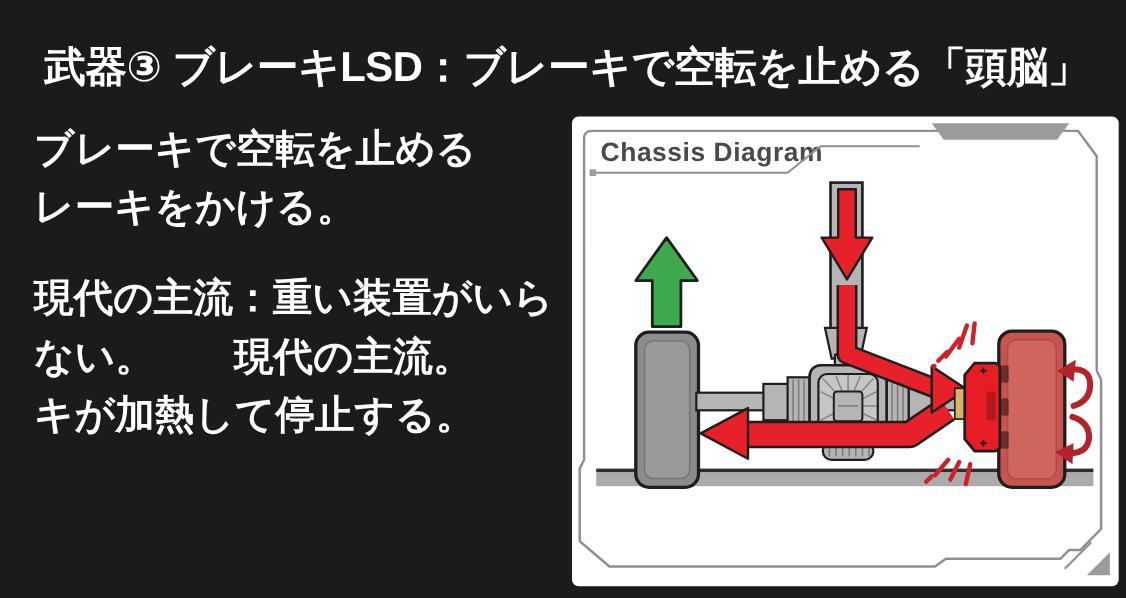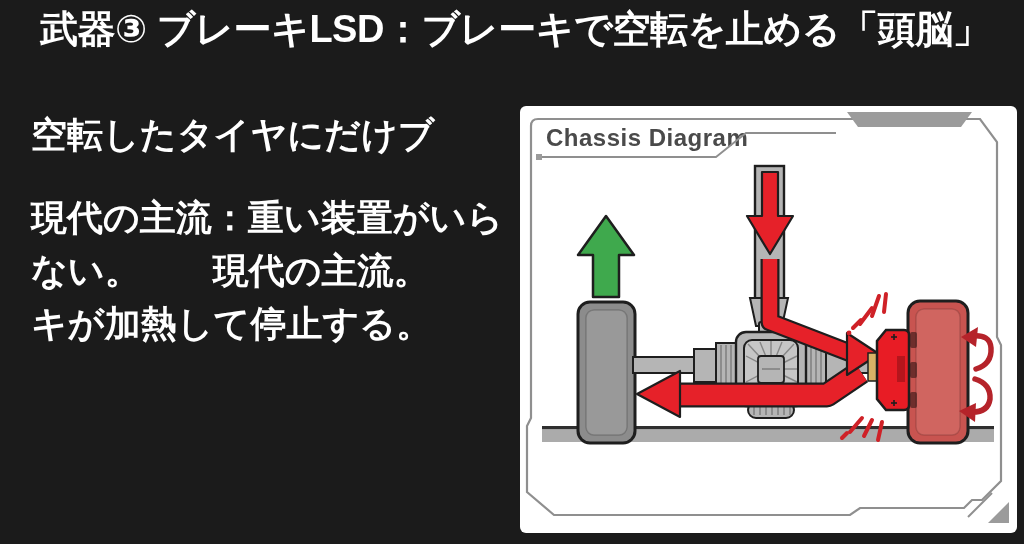--- a/index.html
+++ b/index.html
@@ -5,21 +5,21 @@
   html,body { margin:0; padding:0; }
   body {
     width:1024px; height:544px;
     background: var(--bg, #1b1b1b);
     overflow:hidden;
     font-family: "Liberation Sans", "DejaVu Sans", sans-serif;
   }
   .slide { position:relative; width:1024px; height:544px; }
 
   .title {
-    position:absolute; left:40px; top:4px; margin:0;
+    position:absolute; left:40px; top:36px; margin:0;
     font-size:38px; font-weight:bold; color:var(--text,#fff);
     white-space:nowrap; letter-spacing:-0.5px;
   }
   .body-text {
     position:absolute; left:31px; top:108px; width:486px;
     color:var(--text,#fff); font-weight:bold; font-size:36px; line-height:53px;
   }
   .para { margin:0; }
   .para + .para { margin-top:30px; }
   .line { display:block; white-space:pre; }
@@ -50,21 +50,22 @@
 </style>
 </head>
 <body>
 
 <div class="slide">
 
   <h1 class="title">武器③ ブレーキLSD：ブレーキで空転を止める「頭脳」</h1>
 
   <div class="body-text">
     <p class="para">
-      <span class="line">空転したタイヤにだけブ</span>
+      <span class="line">ブレーキで空転を止める</span>
+      <span class="line">レーキをかける。</span>
     </p>
     <p class="para">
       <span class="line">現代の主流：重い装置がいら</span>
       <span class="line">ない。　　現代の主流。</span>
       <span class="line">キが加熱して停止する。</span>
     </p>
   </div>
 
   <div class="panel">
     <svg width="497" height="427" viewBox="0 0 497 427" xmlns="http://www.w3.org/2000/svg">

